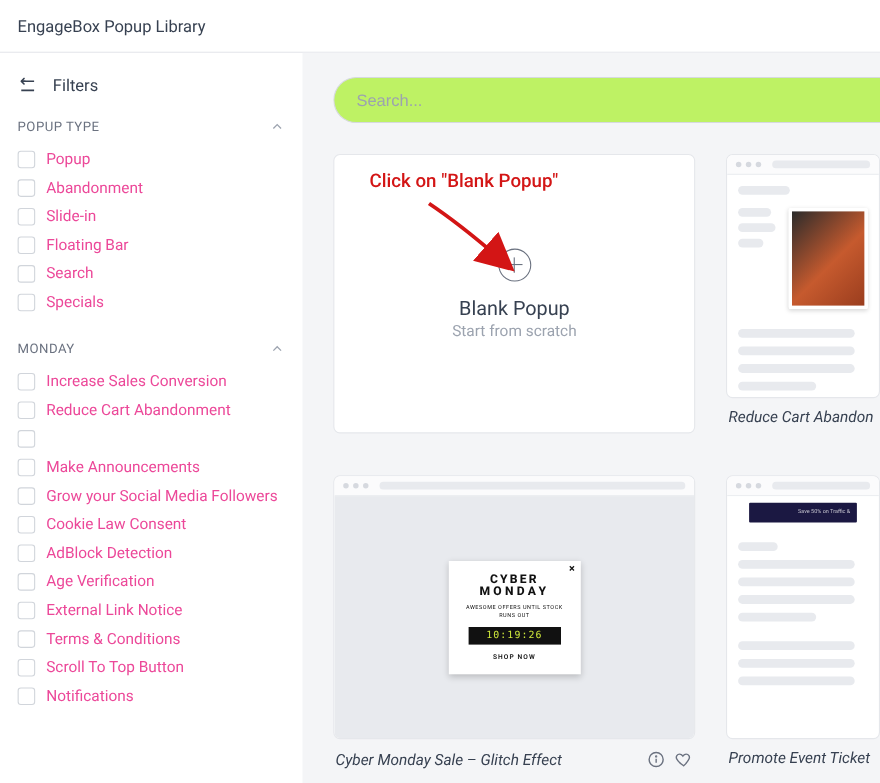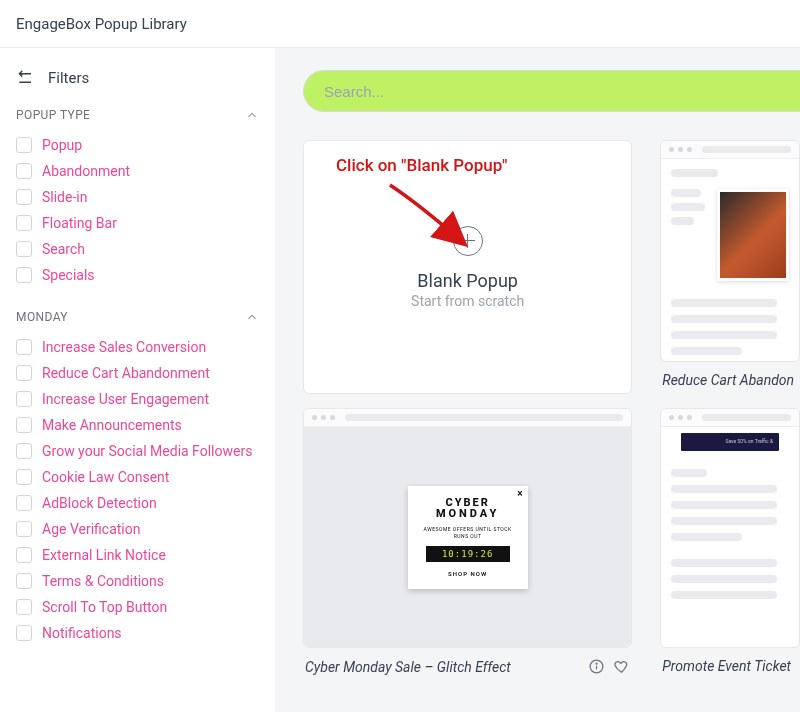--- a/index.html
+++ b/index.html
@@ -90,21 +90,21 @@
     outline: none;
     background: #bef264;
     border-right: none;
     border-top-right-radius: 0;
     border-bottom-right-radius: 0;
   }
   .search input::placeholder { color: #9ca3af; }
   .grid {
     display: flex;
     flex-direction: column;
-    gap: 14px;
+    gap: 38px;
     margin-top: 28px;
   }
   .row { display: flex; gap: 28px; }
   .card {
     display: flex;
     flex-direction: column;
   }
   .card.small { width: 330px; }
   .card.cut  { width: 140px; } 
   .thumb {
@@ -264,21 +264,20 @@
       <li>
           <span class="cbox"></span>
           <span>Increase Sales Conversion</span>
         </li>
       <li>
           <span class="cbox"></span>
           <span>Reduce Cart Abandonment</span>
         </li>
       <li>
           <span class="cbox"></span>
-          <span>Increase User Engagement</span>
         </li>
       <li>
           <span class="cbox"></span>
           <span>Make Announcements</span>
         </li>
       <li>
           <span class="cbox"></span>
           <span>Grow your Social Media Followers</span>
         </li>
       <li>

